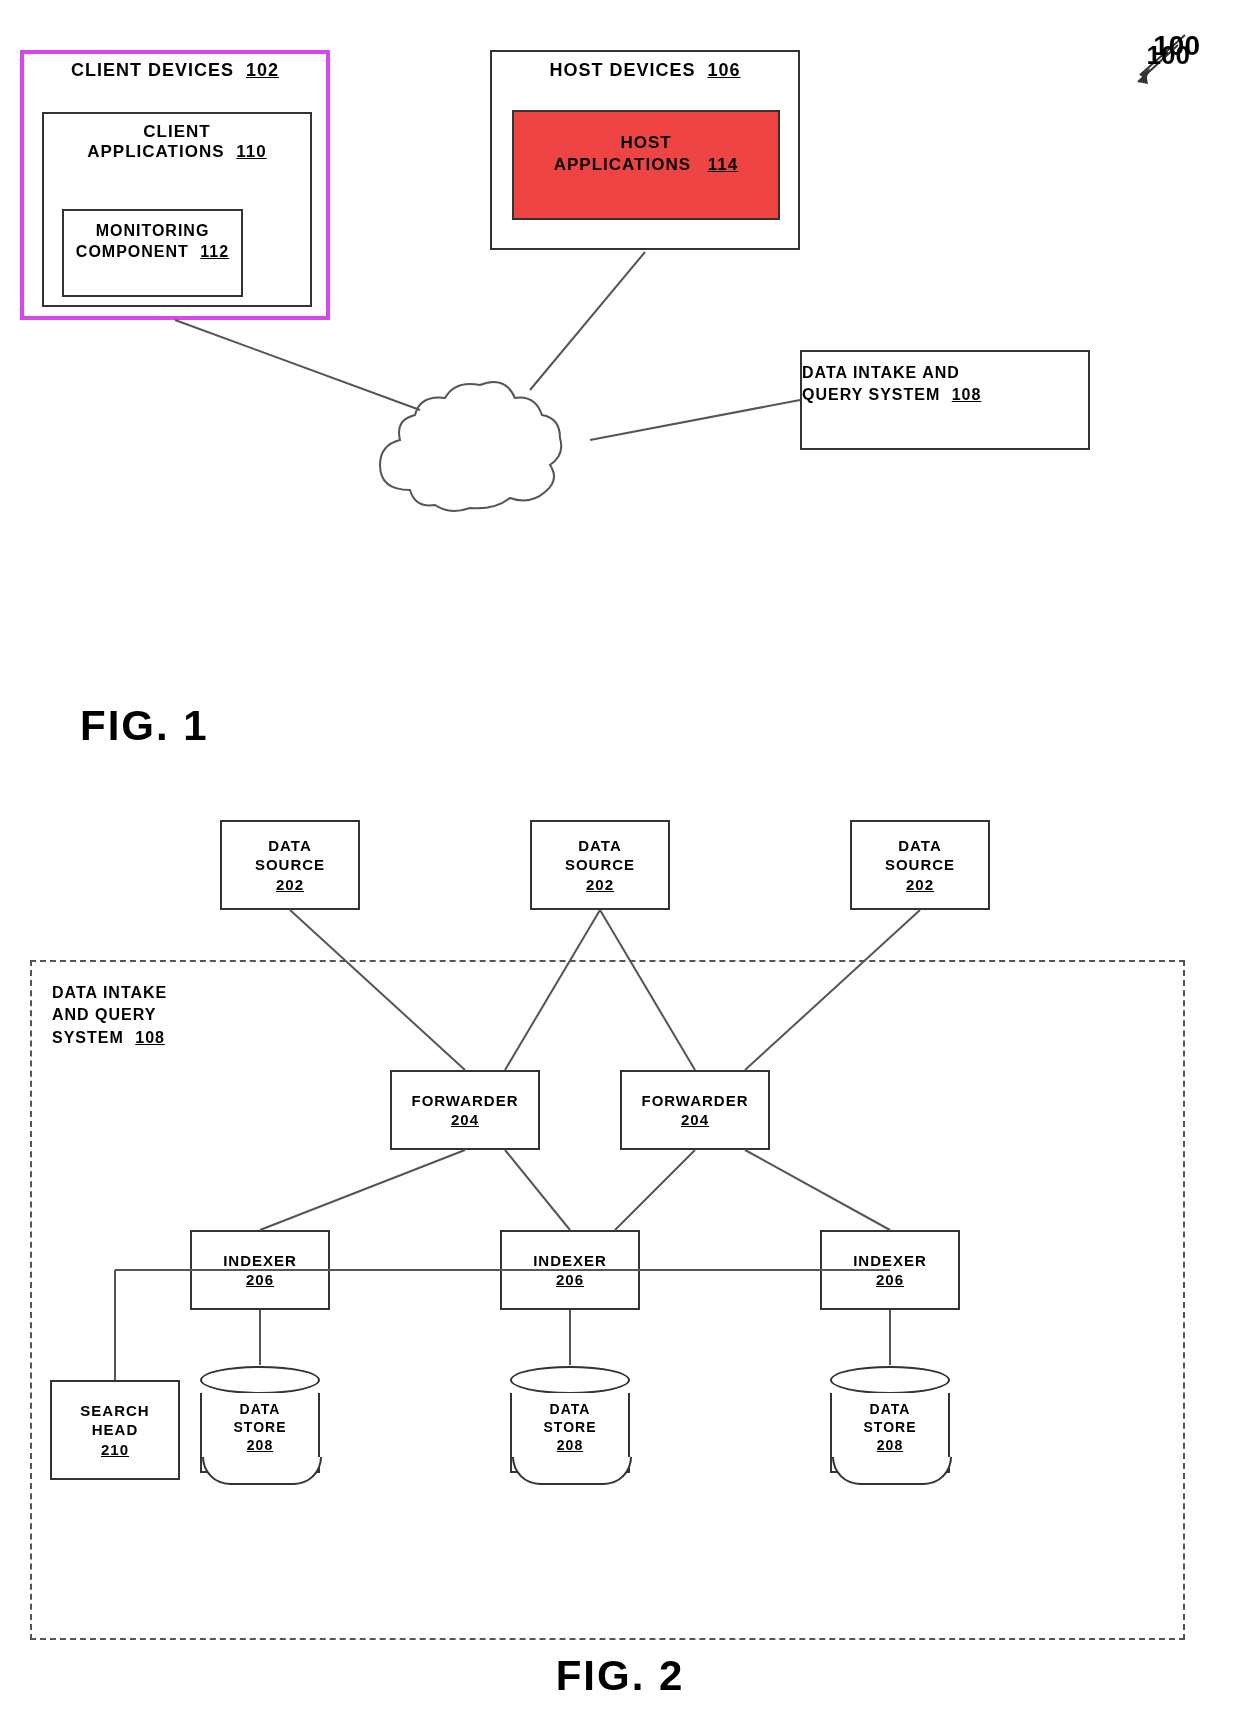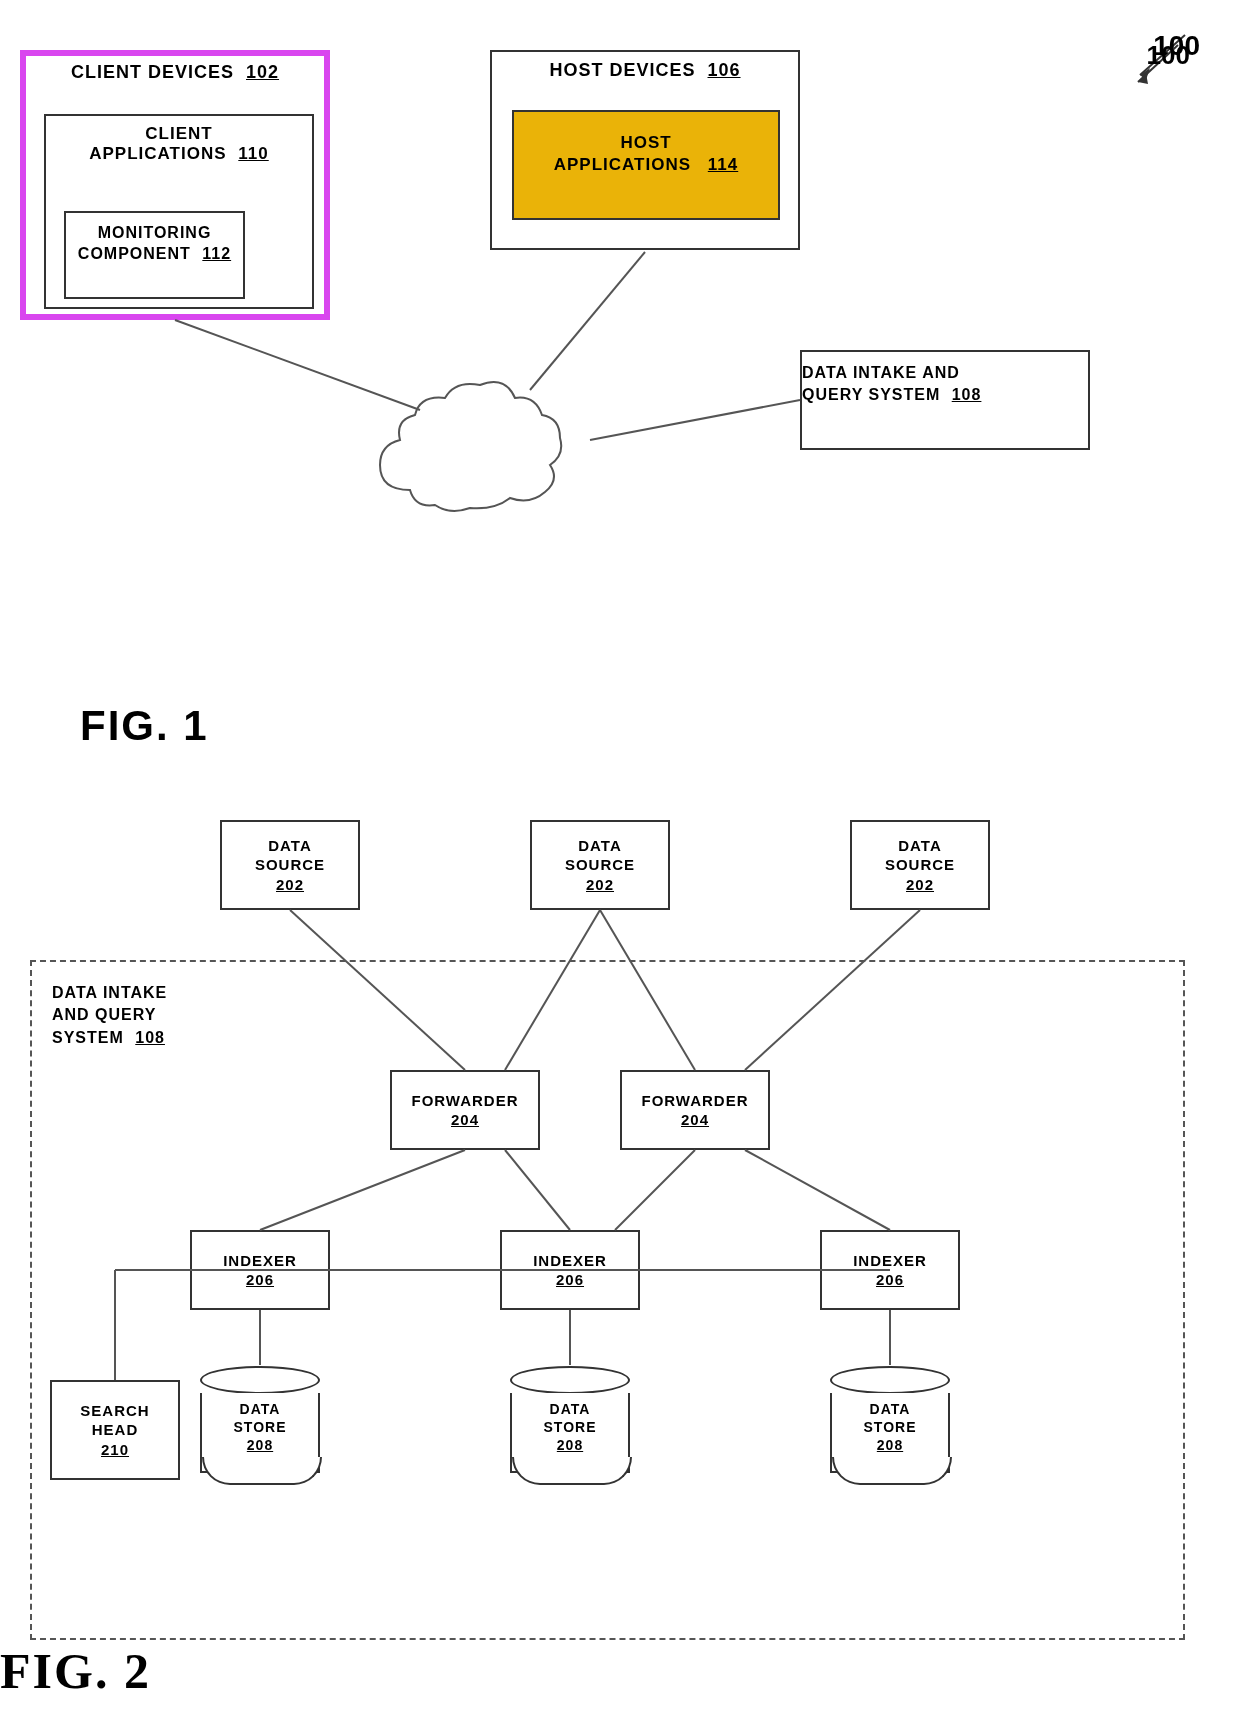--- a/index.html
+++ b/index.html
@@ -43,21 +43,21 @@
       text-decoration: underline;
     }
 
     
     .client-devices-box {
       position: absolute;
       top: 30px;
       left: 20px;
       width: 310px;
       height: 270px;
-      border: 6px solid #d946ef;
+      border: 4px solid #d946ef;
       background: #fff;
     }
 
     .client-devices-label {
       position: absolute;
       top: -2px;
       left: 0;
       width: 100%;
       text-align: center;
       padding: 8px 0 4px;
@@ -137,21 +137,21 @@
     }
 
     
     .host-apps-box {
       position: absolute;
       top: 58px;
       left: 20px;
       width: 268px;
       height: 110px;
       border: 2px solid #333;
-      background: #eab308;
+      background: #ef4444;
     }
 
     .host-apps-label {
       position: absolute;
       top: 0;
       left: 0;
       width: 100%;
       text-align: center;
       padding: 20px 0 4px;
       font-size: 17px;
@@ -229,23 +229,24 @@
       left: 0;
       width: 1240px;
       height: 910px;
     }
 
     .fig2-label {
       position: absolute;
       bottom: 10px;
       left: 0;
       width: 100%;
-      font-size: 50px;
-      font-weight: bold;
-      font-family: Liberation Serif, serif;
+      text-align: center;
+      font-size: 42px;
+      font-weight: bold;
+      font-family: Liberation Sans, sans-serif;
       letter-spacing: 2px;
     }
 
     
     .diq-outer-box {
       position: absolute;
       top: 160px;
       left: 30px;
       width: 1155px;
       height: 680px;

